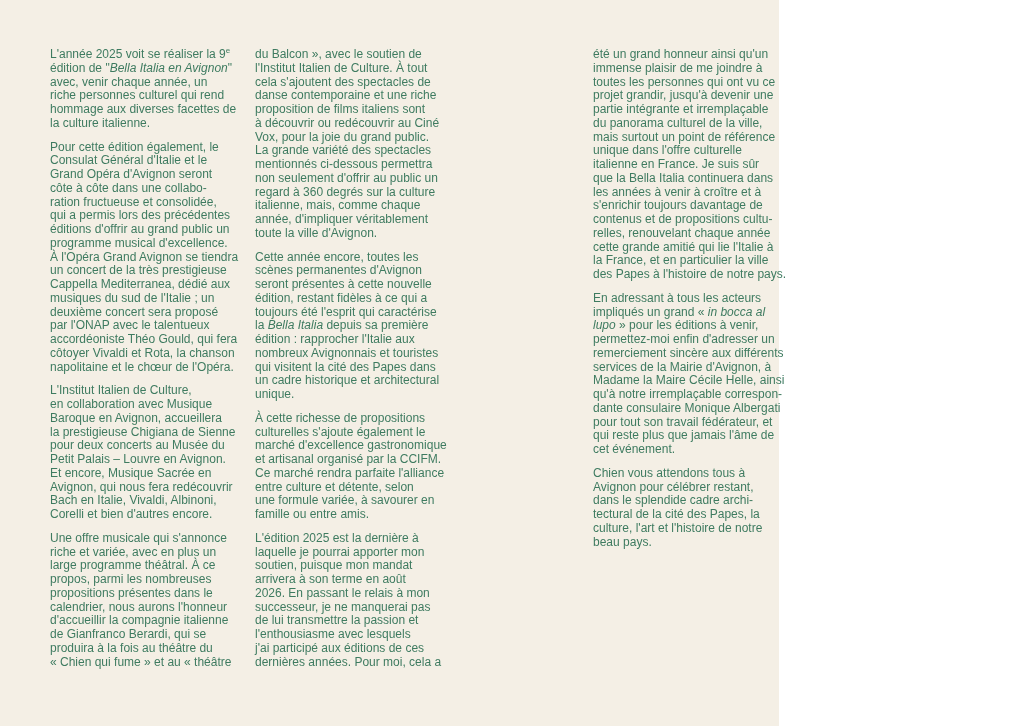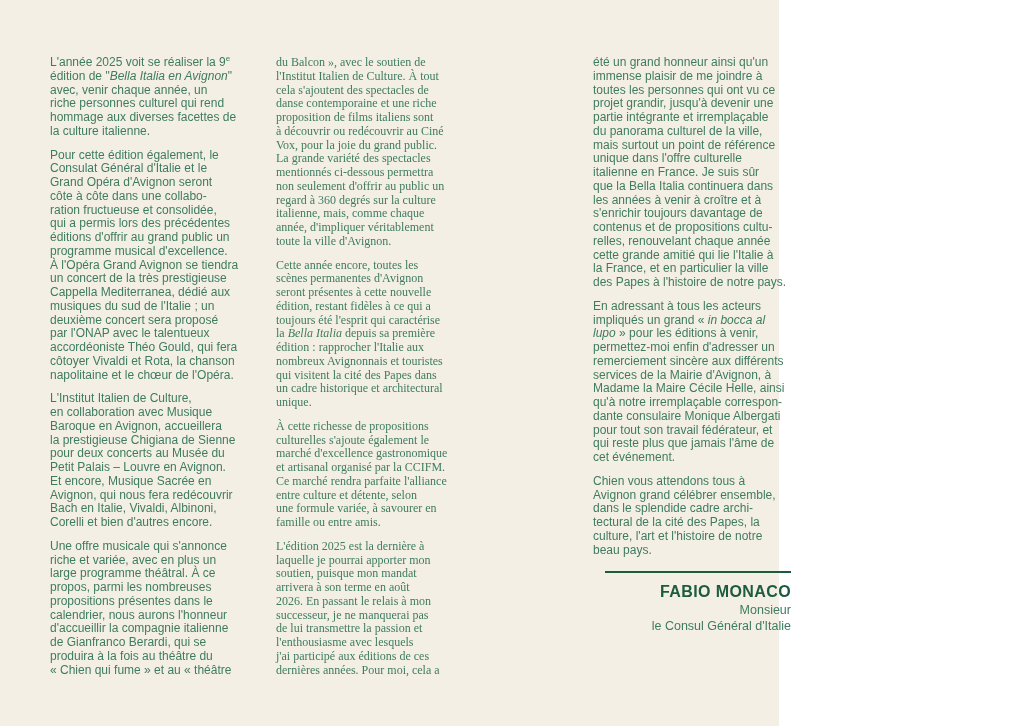--- a/index.html
+++ b/index.html
@@ -17,23 +17,23 @@
   }
   .col {
     position: absolute; top: 48px;
     width: 200px;
     color: var(--ink, #3e7b60);
     font-size: 12px;
     line-height: 13.75px;
     white-space: nowrap;
   }
   .col-1 { left: 50px; }
-  .col-2 { left: 276px; font-family: Liberation Serif, serif; }
+  .col-2 { left: 255px; }
   .col-3 { left: 593px; width: 198px; }
-  .para { margin: 8px 0 10px 0; }
+  .para { margin: 0 0 10px 0; }
   .para i { font-style: italic; }
   .para sup { font-size: 8px; vertical-align: super; line-height: 0; }
   .signature { margin-top: 4px; text-align: right; }
   .sig-rule {
     border: none;
     border-top: 2px solid var(--accent, #1d5b3f);
     width: 186px;
     margin: 14px 0 12px auto;
   }
   .sig-name {
@@ -62,22 +62,16 @@
   <div class="col col-2">
       <p class="para"><span>du Balcon », avec le soutien de</span><br><span>l'Institut Italien de Culture. À tout</span><br><span>cela s'ajoutent des spectacles de</span><br><span>danse contemporaine et une riche</span><br><span>proposition de films italiens sont</span><br><span>à découvrir ou redécouvrir au Ciné</span><br><span>Vox, pour la joie du grand public.</span><br><span>La grande variété des spectacles</span><br><span>mentionnés ci-dessous permettra</span><br><span>non seulement d'offrir au public un</span><br><span>regard à 360 degrés sur la culture</span><br><span>italienne, mais, comme chaque</span><br><span>année, d'impliquer véritablement</span><br><span>toute la ville d'Avignon.</span><br></p>
       <p class="para"><span>Cette année encore, toutes les</span><br><span>scènes permanentes d'Avignon</span><br><span>seront présentes à cette nouvelle</span><br><span>édition, restant fidèles à ce qui a</span><br><span>toujours été l'esprit qui caractérise</span><br><span>la </span><i>Bella Italia</i><span> depuis sa première</span><br><span>édition : rapprocher l'Italie aux</span><br><span>nombreux Avignonnais et touristes</span><br><span>qui visitent la cité des Papes dans</span><br><span>un cadre historique et architectural</span><br><span>unique.</span><br></p>
       <p class="para"><span>À cette richesse de propositions</span><br><span>culturelles s'ajoute également le</span><br><span>marché d'excellence gastronomique</span><br><span>et artisanal organisé par la CCIFM.</span><br><span>Ce marché rendra parfaite l'alliance</span><br><span>entre culture et détente, selon</span><br><span>une formule variée, à savourer en</span><br><span>famille ou entre amis.</span><br></p>
       <p class="para"><span>L'édition 2025 est la dernière à</span><br><span>laquelle je pourrai apporter mon</span><br><span>soutien, puisque mon mandat</span><br><span>arrivera à son terme en août</span><br><span>2026. En passant le relais à mon</span><br><span>successeur, je ne manquerai pas</span><br><span>de lui transmettre la passion et</span><br><span>l'enthousiasme avec lesquels</span><br><span>j'ai participé aux éditions de ces</span><br><span>dernières années. Pour moi, cela a</span><br></p>
     </div>
   <div class="col col-3">
     <div>
         <p class="para"><span>été un grand honneur ainsi qu'un</span><br><span>immense plaisir de me joindre à</span><br><span>toutes les personnes qui ont vu ce</span><br><span>projet grandir, jusqu'à devenir une</span><br><span>partie intégrante et irremplaçable</span><br><span>du panorama culturel de la ville,</span><br><span>mais surtout un point de référence</span><br><span>unique dans l'offre culturelle</span><br><span>italienne en France. Je suis sûr</span><br><span>que la Bella Italia continuera dans</span><br><span>les années à venir à croître et à</span><br><span>s'enrichir toujours davantage de</span><br><span>contenus et de propositions cultu-</span><br><span>relles, renouvelant chaque année</span><br><span>cette grande amitié qui lie l'Italie à</span><br><span>la France, et en particulier la ville</span><br><span>des Papes à l'histoire de notre pays.</span><br></p>
         <p class="para"><span>En adressant à tous les acteurs</span><br><span>impliqués un grand « </span><i>in bocca al</i><br><i>lupo</i><span> » pour les éditions à venir,</span><br><span>permettez-moi enfin d'adresser un</span><br><span>remerciement sincère aux différents</span><br><span>services de la Mairie d'Avignon, à</span><br><span>Madame la Maire Cécile Helle, ainsi</span><br><span>qu'à notre irremplaçable correspon-</span><br><span>dante consulaire Monique Albergati</span><br><span>pour tout son travail fédérateur, et</span><br><span>qui reste plus que jamais l'âme de</span><br><span>cet événement.</span><br></p>
-        <p class="para"><span>Chien vous attendons tous à</span><br><span>Avignon grand célébrer ensemble,</span><br><span>dans le splendide cadre archi-</span><br><span>tectural de la cité des Papes, la</span><br><span>culture, l'art et l'histoire de notre</span><br><span>beau pays.</span><br></p>
+        <p class="para"><span>Chien vous attendons tous à</span><br><span>Avignon pour célébrer restant,</span><br><span>dans le splendide cadre archi-</span><br><span>tectural de la cité des Papes, la</span><br><span>culture, l'art et l'histoire de notre</span><br><span>beau pays.</span><br></p>
       </div>
-    <div class="signature">
-      <hr class="sig-rule">
-      <div class="sig-name">FABIO MONACO</div>
-      <div class="sig-title">Monsieur</div>
-      <div class="sig-title">le Consul Général d'Italie</div>
-    </div>
   </div>
 </div>
 
 </body></html>

